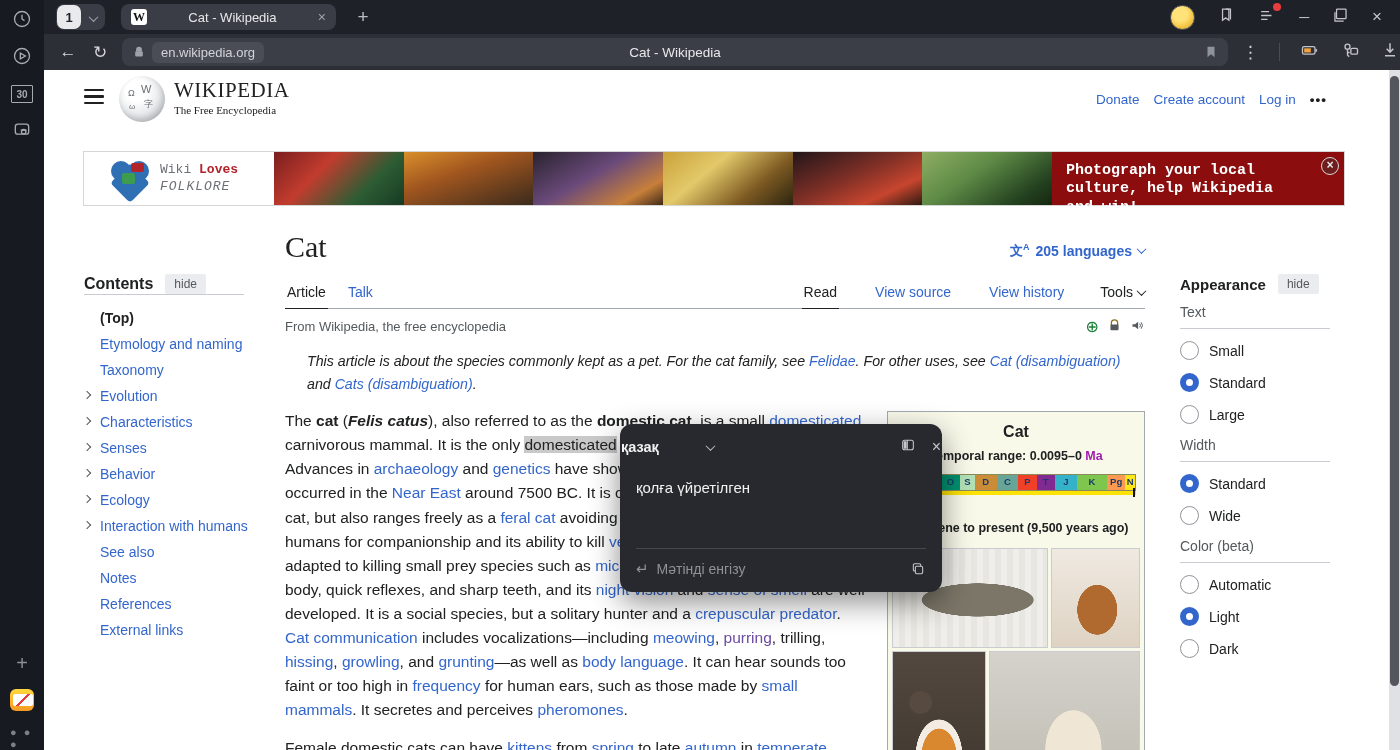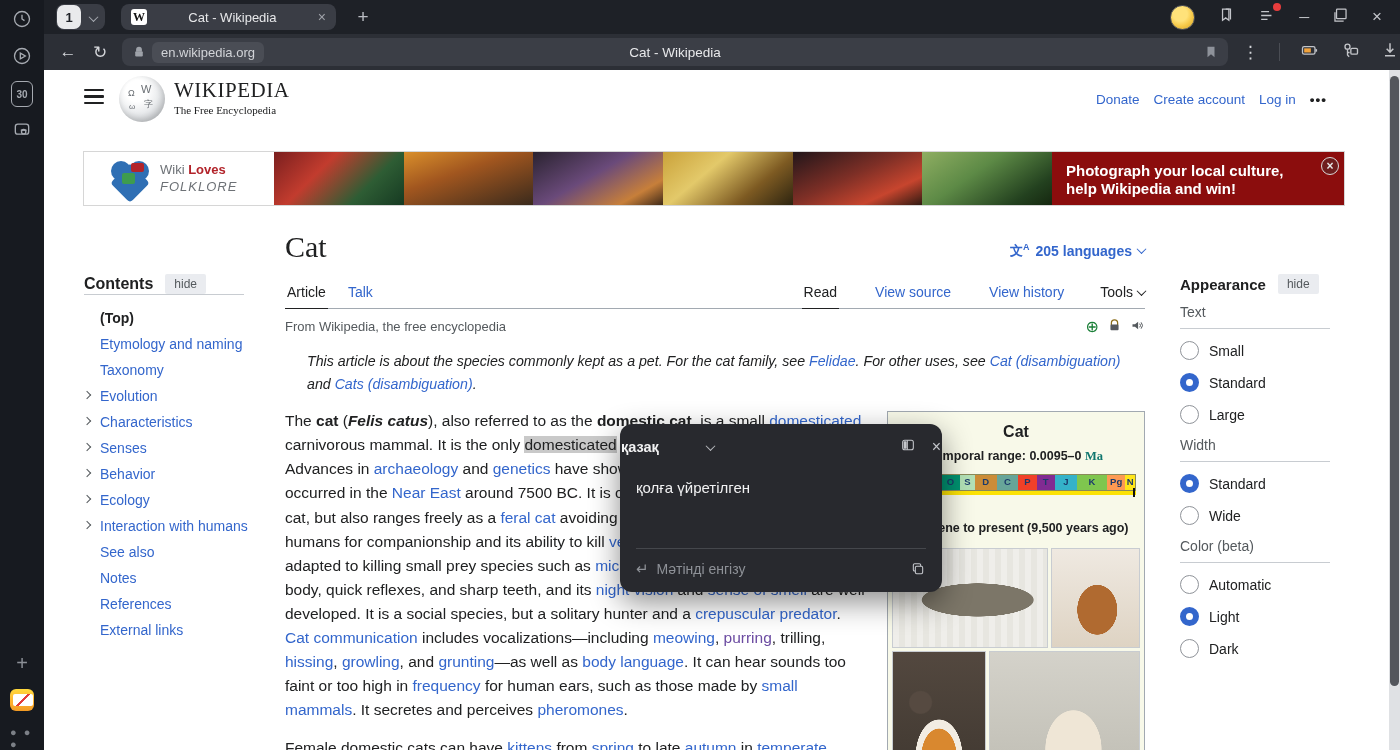--- a/index.html
+++ b/index.html
@@ -4,21 +4,21 @@
 <style>
   * { margin:0; padding:0; box-sizing:border-box; }
   html,body { width:1400px; height:750px; overflow:hidden; background:#000; }
   body { font-family:"Liberation Sans", sans-serif; }
   #window { position:relative; width:1400px; height:750px; background:#2c2f36; overflow:hidden; }
 
   
   .side-rail { position:absolute; left:0; top:0; width:44px; height:750px; background:#171a20; z-index:60; }
   .rail-ic { position:absolute; left:50%; transform:translateX(-50%); width:24px; height:24px; display:flex; align-items:center; justify-content:center; color:#a6aab1; }
   .rail-ic svg { width:20px; height:20px; stroke:#a6aab1; fill:none; stroke-width:1.6; }
-  .badge30 { border:1.6px solid #a6aab1; border-radius:6px; font-size:10px; font-weight:bold; color:#a6aab1; width:22px; height:26px; display:flex; align-items:center; justify-content:center; }
+  .badge30 { border:1.6px solid #a6aab1; border-radius:1px; font-size:10px; font-weight:bold; color:#a6aab1; width:22px; height:18px; display:flex; align-items:center; justify-content:center; }
   .rail-plus { font-size:20px; color:#8b8f96; font-weight:400; }
   .rail-mail { width:26px; height:22px; border-radius:6px; background:linear-gradient(180deg,#ffd93d 0%,#ffb02e 60%,#f29a24 100%); position:relative; overflow:hidden; }
   .rail-mail:before { content:""; position:absolute; left:3px; top:5px; width:20px; height:12px; background:#fff; border-radius:2px; }
   .rail-mail:after { content:""; position:absolute; left:3px; top:5px; width:20px; height:12px; background:linear-gradient(135deg,transparent 44%,#e23c3c 45%,#e23c3c 55%,transparent 56%); }
   .rail-dots { color:#7c8087; font-size:11px; letter-spacing:2px; }
 
   .tabstrip { position:absolute; left:44px; top:0; width:1356px; height:34px; background:#1e2127; display:flex; align-items:center; }
   .tab-counter { display:flex; align-items:center; background:#3a3d45; border-radius:8px; margin-left:12px; height:26px; }
   .tab-counter .num { background:#e9eaec; color:#1e2127; font-weight:bold; font-size:13px; width:24px; height:24px; margin:1px; border-radius:7px; display:flex; align-items:center; justify-content:center; }
   .tab-counter .chev-box { padding:0 8px; color:#a7abb2; }
@@ -63,21 +63,21 @@
   .wordmark .wm2 { font-size:11px; color:#202122; margin-top:1px; }
   .searchbox { position:absolute; left:256px; top:14px; width:452px; height:32px; border:1px solid #a2a9b1; border-radius:2px; display:flex; align-items:center; background:#fff; }
   .searchbox svg { width:15px; height:15px; stroke:#72777d; fill:none; stroke-width:2; margin:0 7px 0 10px; }
   .searchbox input { border:none; outline:none; flex:1; font-size:14px; color:#202122; font-family:inherit; }
   .searchbox input::placeholder { color:#72777d; }
   .search-btn { height:100%; border-left:1px solid #a2a9b1; padding:0 12px; font-weight:bold; font-size:13.5px; display:flex; align-items:center; background:#fff; color:#202122; }
   .hdr-links { position:absolute; right:62px; top:22px; display:flex; gap:14px; font-size:13.5px; align-items:center; }
   .hdr-links .lnk { color:#3366cc; }
   .hdr-links .dots { color:#202122; font-weight:bold; letter-spacing:1px; }
 
-  .banner { position:absolute; left:40px; top:82px; width:1260px; height:53px; display:flex; box-shadow:0 0 0 1px #d6d6d6; }
+  .banner { position:absolute; left:40px; top:82px; width:1260px; height:53px; display:flex; box-shadow:0 0 0 1px #d6d6d6;font-family:Liberation Mono, monospace; }
   .bn-left { width:190px; background:#fff; display:flex; align-items:center; gap:10px; padding-left:26px; }
   .heart { position:relative; width:40px; height:36px; }
   .heart .hb1,.heart .hb2 { position:absolute; width:20px; height:20px; border-radius:50%; background:#2f6fb4; top:0; }
   .heart .hb1 { left:1px; } .heart .hb2 { right:1px; }
   .heart .hb3 { position:absolute; left:6px; top:8px; width:28px; height:28px; background:#2f6fb4; transform:rotate(45deg); border-radius:4px; }
   .heart .hg { position:absolute; left:12px; top:12px; width:13px; height:11px; background:#3e9c4e; border-radius:2px; z-index:2; }
   .heart .hr { position:absolute; right:6px; top:2px; width:13px; height:9px; background:#b2232a; border-radius:2px; z-index:2; }
   .bn-brand { font-size:13px; color:#6d7176; line-height:1.25; }
   .bn-brand .lv { color:#b2232a; font-weight:bold; }
   .bn-brand .fk { font-style:italic; letter-spacing:1px; }
@@ -134,21 +134,21 @@
   .bodytext { margin-top:14px; font-size:15.5px; line-height:1.55; }
   .bodytext p { margin-bottom:14px; }
   .seg-lk { color:#3366cc; } .seg-vk { color:#6b4ba1; }
   .seg-b { font-weight:bold; } .seg-bi { font-weight:bold; font-style:italic; }
   .seg-hl { background:#c9c9c9; }
 
   
   .infobox { float:right; width:258px; border:1px solid #a2a9b1; background:#f8f9e9; margin:2px 0 10px 18px; padding:4px; font-size:12.5px; }
   .ib-title { text-align:center; font-weight:bold; font-size:16px; padding:4px 0 2px; }
   .ib-temporal { text-align:center; font-weight:bold; }
-  .ib-temporal .ma { color:#0f766e;font-family:Liberation Serif, serif; }
+  .ib-temporal .ma { color:#a21caf; }
   .timescale { display:flex; height:17px; margin:7px 4px 0; border:1px solid #8a8a5a; position:relative; }
   .timescale .seg { display:flex; align-items:center; justify-content:center; font-size:9.5px; font-weight:bold; color:#1b3a6b; overflow:hidden; }
   .ts-under { height:4px; margin:0 4px; background:#fce205; position:relative; }
   .ts-under .mark { position:absolute; right:1px; top:-3px; width:2px; height:9px; background:#111; }
   .ib-note { text-align:center; font-weight:bold; margin-top:24px; }
   .ib-photos { margin-top:10px; display:flex; flex-direction:column; gap:3px; }
   .ib-row { display:flex; gap:3px; }
   .ib-row .ph { border:1px solid #c8ccd1; }
   .ph1 { flex:0 0 63%; height:100px;
     background:radial-gradient(ellipse 60% 28% at 55% 52%,#7c7668 0 60%,transparent 61%),

